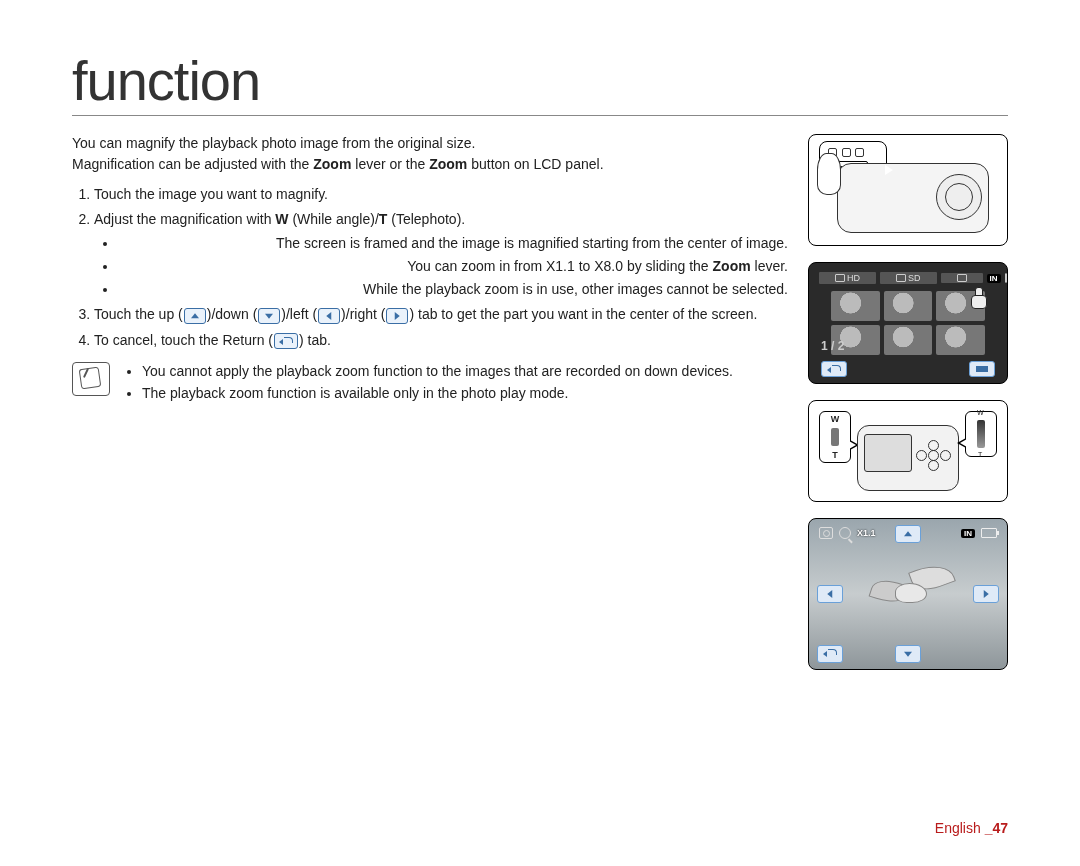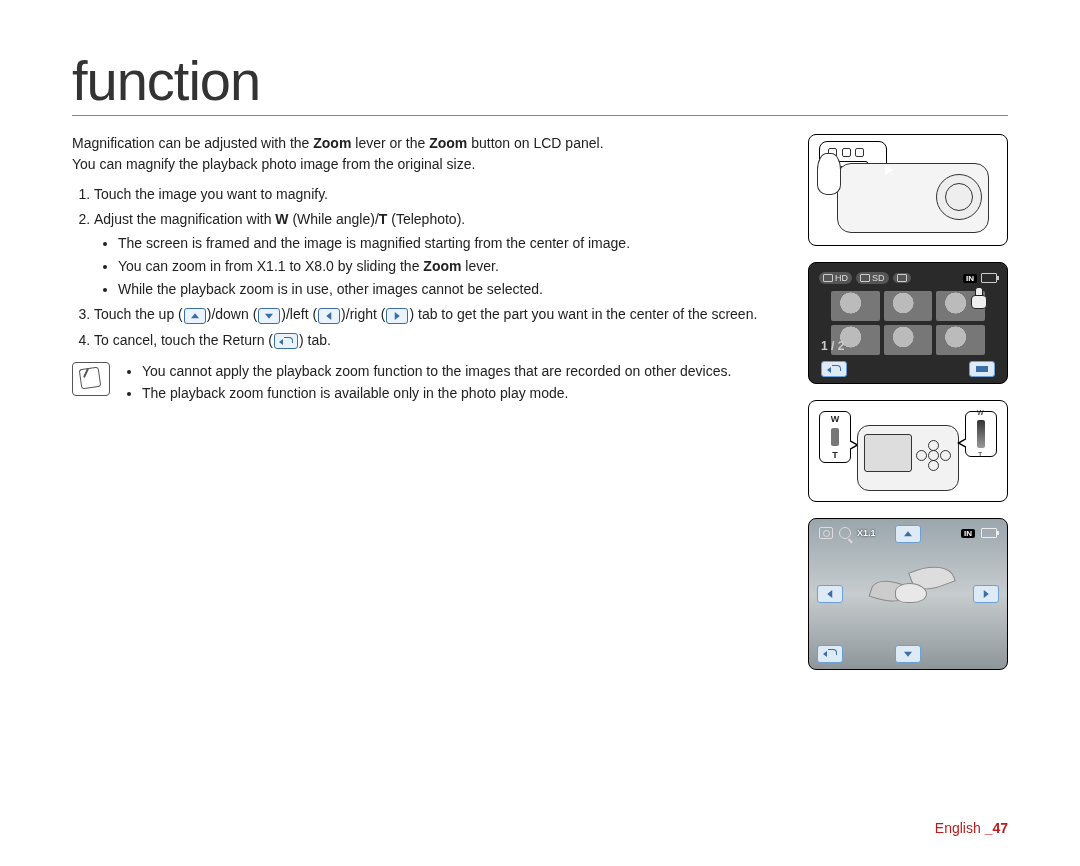--- a/index.html
+++ b/index.html
@@ -8,21 +8,21 @@
   .header{font-size:56px;font-weight:300;letter-spacing:-1px;color:#333;border-bottom:1px solid #888;padding-bottom:2px;margin-bottom:18px;}
   .columns{display:flex;gap:20px;}
   .text-col{flex:1;min-width:0;}
   .img-col{width:200px;flex-shrink:0;display:flex;flex-direction:column;gap:16px;}
   h2.section{font-size:22px;font-weight:400;color:#222;margin:0 0 4px 0;}
   p.intro{font-size:14px;line-height:1.35;margin:0 0 2px 0;}
   ol.steps{font-size:14px;line-height:1.55;margin:10px 0 0 0;padding-left:22px;}
   ol.steps > li{margin-bottom:4px;}
   ol.steps > li > b{font-weight:bold;}
   ul.sub{list-style:disc;margin:2px 0 4px 0;padding-left:24px;font-size:14px;}
-  ul.sub li{margin-bottom:1px;}
+  ul.sub li{margin-bottom:1px;text-align:right;}
   .note-row{display:flex;align-items:flex-start;gap:12px;margin-top:10px;}
   .note-icon{width:36px;height:32px;border:1.5px solid #555;border-radius:4px;position:relative;flex-shrink:0;}
   .note-icon:before{content:"";position:absolute;left:7px;top:5px;width:18px;height:18px;border:1.5px solid #555;border-radius:3px;transform:rotate(-8deg);}
   .note-icon:after{content:"";position:absolute;left:12px;top:5px;width:2px;height:10px;background:#555;border-radius:1px;transform:rotate(25deg);}
   .note-list{list-style:disc;margin:0;padding-left:20px;font-size:14px;line-height:1.3;}
   .note-list li{margin-bottom:4px;}
   .dir-btn{display:inline-block;width:20px;height:14px;border:1px solid #3a6ea5;border-radius:3px;background:#eaf2fb;vertical-align:middle;position:relative;margin:0 1px;}
   .dir-btn::after{content:"";position:absolute;left:50%;top:50%;border-style:solid;}
   .dir-up::after{border-width:0 4px 5px 4px;border-color:transparent transparent #3a6ea5 transparent;transform:translate(-50%,-55%);}
   .dir-down::after{border-width:5px 4px 0 4px;border-color:#3a6ea5 transparent transparent transparent;transform:translate(-50%,-45%);}
@@ -41,21 +41,21 @@
   .cam-grip{position:absolute;left:8px;top:18px;width:22px;height:40px;border:1.5px solid #333;border-radius:40% 40% 10px 10px;background:#fff;}
   .mode-bubble{position:absolute;left:10px;top:6px;width:66px;height:40px;border:1.5px solid #000;border-radius:8px;background:#fff;}
   .mode-bubble::after{content:"";position:absolute;right:-9px;top:22px;border-width:6px 0 6px 10px;border-style:solid;border-color:transparent transparent transparent #000;}
   .mode-bubble::before{content:"";position:absolute;right:-7px;top:23px;border-width:5px 0 5px 8px;border-style:solid;border-color:transparent transparent transparent #fff;z-index:1;}
   .mode-icons{position:absolute;left:8px;top:5px;font-size:9px;color:#333;letter-spacing:2px;}
   .mode-dot{display:inline-block;width:7px;height:7px;border:1px solid #333;border-radius:2px;vertical-align:middle;}
   .mode-box{position:absolute;left:16px;top:19px;width:30px;height:14px;border:1.5px solid #000;border-radius:2px;text-align:center;font-size:8px;line-height:14px;font-weight:bold;}
 
   .fig-gallery{height:120px;background:#2a2a2a;}
   .g-top{position:absolute;top:6px;left:10px;right:10px;height:18px;display:flex;align-items:center;gap:4px;font-size:9px;color:#ddd;}
-  .g-tab{background:#555;border-radius:6px;padding:1px 4px;display:flex;align-items:center;gap:2px;justify-content:flex-end;}
+  .g-tab{background:#555;border-radius:1px;padding:1px 16px;display:flex;align-items:center;gap:2px;justify-content:flex-end;}
   .g-in{margin-left:auto;background:#000;color:#fff;font-size:8px;padding:0 3px;border-radius:2px;font-weight:bold;}
   .g-batt{width:14px;height:8px;border:1px solid #ccc;border-radius:1px;position:relative;}
   .g-batt:after{content:"";position:absolute;right:-3px;top:2px;width:2px;height:4px;background:#ccc;}
   .g-grid{position:absolute;top:28px;left:22px;right:22px;bottom:28px;display:grid;grid-template-columns:repeat(3,1fr);grid-template-rows:repeat(2,1fr);gap:4px;}
   .g-cell{background:#888;border-radius:2px;background-image:radial-gradient(circle at 40% 40%,#bbb 0 30%,#777 31% 100%);}
   .g-page{position:absolute;left:12px;bottom:30px;font-size:12px;color:#ccc;font-weight:bold;}
   .g-cursor{position:absolute;right:16px;top:22px;width:22px;height:24px;}
   .g-cursor::before{content:"";position:absolute;left:6px;top:2px;width:6px;height:12px;border:1.5px solid #222;border-radius:3px 3px 0 0;background:#eee;}
   .g-cursor::after{content:"";position:absolute;left:2px;top:10px;width:14px;height:12px;border:1.5px solid #222;border-radius:4px;background:#eee;}
   .g-bot{position:absolute;bottom:6px;left:12px;right:12px;height:16px;display:flex;justify-content:space-between;}
@@ -110,24 +110,24 @@
   .footer b{font-weight:bold;}
 </style>
 </head>
 <body>
 
 <div class="page">
   <div class="header">function</div>
 
   <div class="columns">
     <div class="text-col">
+      <p class="intro">You can magnify the playback photo image from the original size.</p>
       <p class="intro">
         Magnification can be adjusted with the <b>Zoom</b> lever or the <b>Zoom</b> button on LCD panel.
       </p>
-      <p class="intro">You can magnify the playback photo image from the original size.</p>
 
       <ol class="steps">
         <li>Touch the image you want to magnify.</li>
         <li>
           <span>Adjust the magnification with </span><b>W</b><span> (While angle)/</span><b>T</b><span> (Telephoto).</span>
           <ul class="sub">
             <li>The screen is framed and the image is magnified starting from the center of image.</li>
             <li>You can zoom in from X1.1 to X8.0 by sliding the <b>Zoom</b> lever.</li>
             <li>While the playback zoom is in use, other images cannot be selected.</li>
           </ul>
@@ -136,21 +136,21 @@
           <span>Touch the up (</span><span class="dir-btn dir-up"></span><span>)/down (</span><span class="dir-btn dir-down"></span><span>)/left (</span><span class="dir-btn dir-left"></span><span>)/right (</span><span class="dir-btn dir-right"></span><span>) tab to get the part you want in the center of the screen.</span>
         </li>
         <li>
           <span>To cancel, touch the Return (</span><span class="ret-btn"></span><span>) tab.</span>
         </li>
       </ol>
 
       <div class="note-row">
         <div class="note-icon"></div>
         <ul class="note-list">
-          <li>You cannot apply the playback zoom function to the images that are recorded on other devices.</li>
+          <li>You cannot apply the playback zoom function to the images that are recorded on down devices.</li>
           <li>The playback zoom function is available only in the photo play mode.</li>
         </ul>
       </div>
     </div>
 
     <div class="img-col">
 
       <div class="fig fig-cam">
         <div class="mode-bubble">
           <div class="mode-icons"><span class="mode-dot"></span> <span class="mode-dot"></span> <span class="mode-dot"></span></div>

